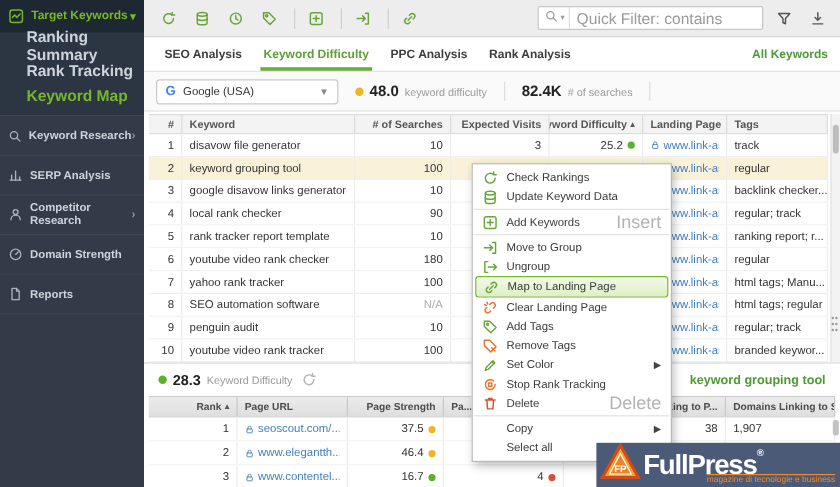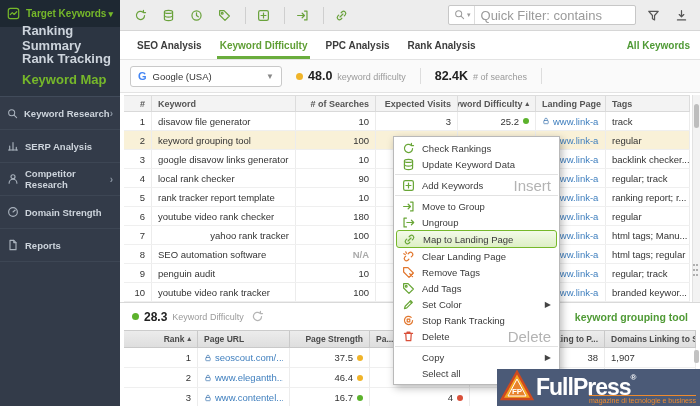--- a/index.html
+++ b/index.html
@@ -491,21 +491,21 @@
           </span>
         </div>
         <div class="kc " style="width: 84px; flex: 0 0 auto;">
           <span>regular</span>
         </div>
       </div>
       <div class="krow">
         <div class="kc r" style="width: 28px; flex: 0 0 auto;">
           <span>7</span>
         </div>
-        <div class="kc " style="width: 144px; flex: 0 0 auto; justify-content: flex-end;">
+        <div class="kc " style="width: 144px; flex: 0 0 auto;">
           <span>yahoo rank tracker</span>
         </div>
         <div class="kc r" style="width: 80px; flex: 0 0 auto;">
           <span>100</span>
         </div>
         <div class="kc r" style="width: 82px; flex: 0 0 auto;">
           <span></span>
         </div>
         <div class="kc r" style="width: 78px; flex: 0 0 auto;">
           <span></span>
@@ -525,21 +525,21 @@
           <span>html tags; Manu...</span>
         </div>
       </div>
       <div class="krow">
         <div class="kc r" style="width: 28px; flex: 0 0 auto;">
           <span>8</span>
         </div>
         <div class="kc " style="width: 144px; flex: 0 0 auto;">
           <span>SEO automation software</span>
         </div>
-        <div class="kc r" style="width: 80px; flex: 0 0 auto; font-weight: bold;">
+        <div class="kc r" style="width: 80px; flex: 0 0 auto;">
           <span class="na">N/A</span>
         </div>
         <div class="kc r" style="width: 82px; flex: 0 0 auto;">
           <span></span>
         </div>
         <div class="kc r" style="width: 78px; flex: 0 0 auto;">
           <span></span>
         </div>
         <div class="kc " style="width: 70px; flex: 0 0 auto;">
           <span class="lnk">
@@ -827,36 +827,36 @@
         <span class="mic c-orange">
           <svg width="13" height="13" viewBox="0 0 16 16" fill="none" stroke="currentColor" stroke-width="1.5" stroke-linecap="round" stroke-linejoin="round">
             <path d="M7.6 4.6l1.2-1.2a2.7 2.7 0 0 1 3.8 3.8l-1.2 1.2"></path>
             <path d="M8.4 11.4l-1.2 1.2a2.7 2.7 0 0 1-3.8-3.8l1.2-1.2"></path>
             <path d="M4.6 2.2l.9 1.8M2.2 4.6l1.8.9"></path>
           </svg>
         </span>
         <span>Clear Landing Page</span>
       </div>
       <div class="mi">
+        <span class="mic c-green">
+          <svg width="13" height="13" viewBox="0 0 16 16" fill="none" stroke="currentColor" stroke-width="1.5" stroke-linecap="round" stroke-linejoin="round">
+            <path d="M2 2h5.4L14 8.6 8.6 14 2 7.4z"></path>
+            <circle cx="5.2" cy="5.2" r="1.1"></circle>
+          </svg>
+        </span>
+        <span>Add Tags</span>
+      </div>
+      <div class="mi">
         <span class="mic c-orange">
           <svg width="13" height="13" viewBox="0 0 16 16" fill="none" stroke="currentColor" stroke-width="1.5" stroke-linecap="round" stroke-linejoin="round">
             <path d="M2 2h5.4L14 8.6 8.6 14 2 7.4z"></path>
             <path d="M9.5 9.5l3.5 3.5M13 9.5 9.5 13"></path>
           </svg>
         </span>
         <span>Remove Tags</span>
-      </div>
-      <div class="mi">
-        <span class="mic c-green">
-          <svg width="13" height="13" viewBox="0 0 16 16" fill="none" stroke="currentColor" stroke-width="1.5" stroke-linecap="round" stroke-linejoin="round">
-            <path d="M2 2h5.4L14 8.6 8.6 14 2 7.4z"></path>
-            <circle cx="5.2" cy="5.2" r="1.1"></circle>
-          </svg>
-        </span>
-        <span>Add Tags</span>
       </div>
       <div class="mi">
         <span class="mic c-green">
           <svg width="13" height="13" viewBox="0 0 16 16" fill="none" stroke="currentColor" stroke-width="1.5" stroke-linecap="round" stroke-linejoin="round">
             <path d="M3 13l.9-2.9 6.8-6.8 2 2-6.8 6.8z"></path>
             <path d="M9.8 4.2l2 2"></path>
           </svg>
         </span>
         <span>Set Color</span>
         <span class="sub">▶</span>

